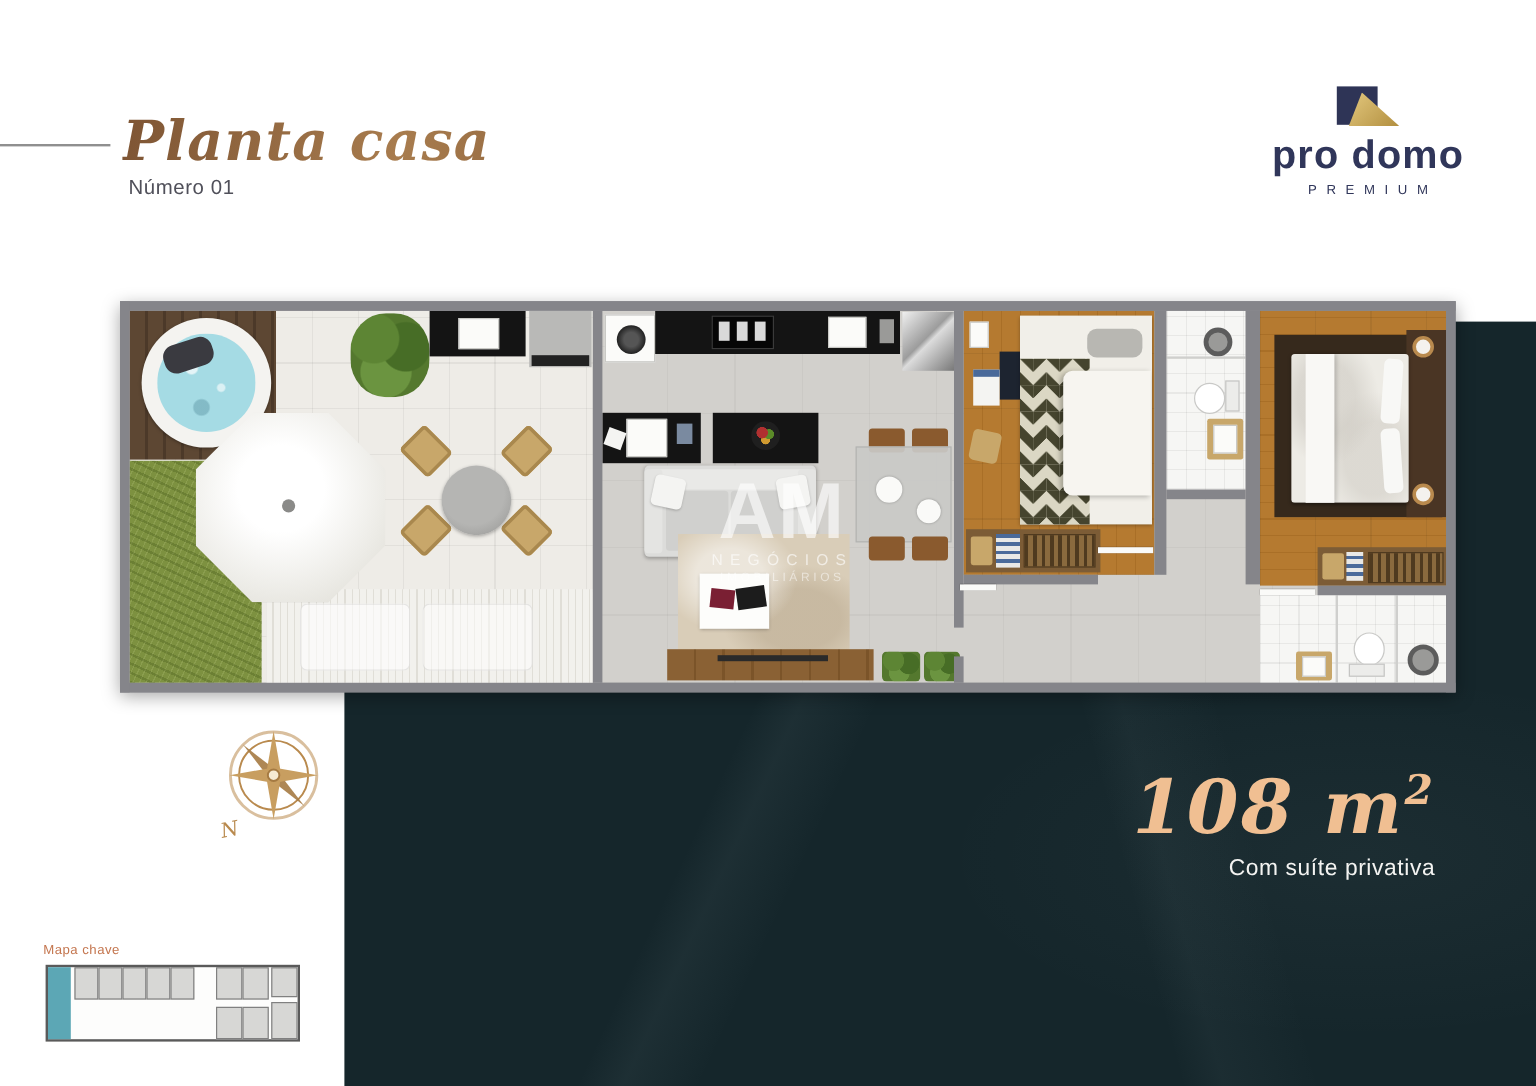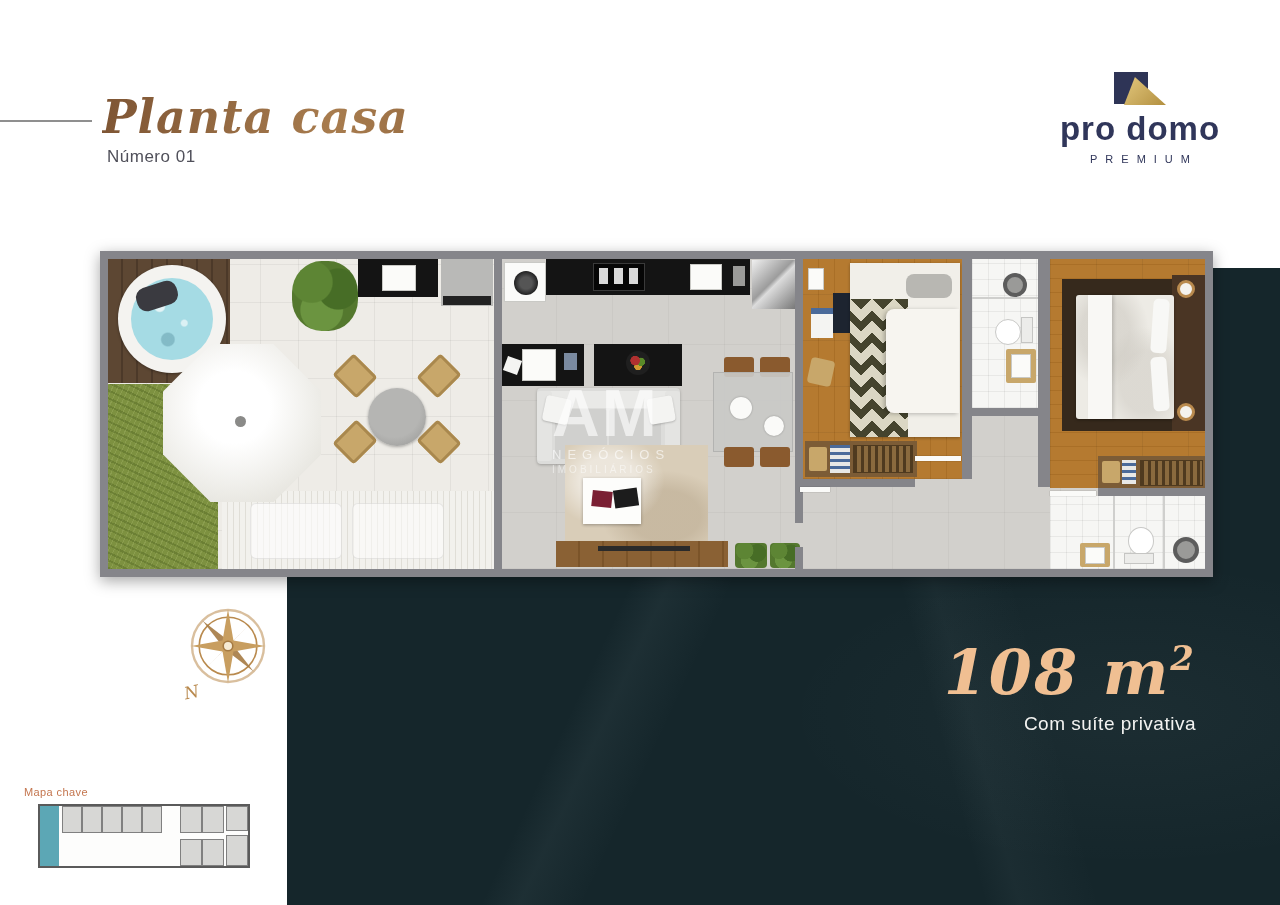--- a/index.html
+++ b/index.html
@@ -92,32 +92,32 @@
       linear-gradient(225deg,#45442e 25%,transparent 25%),
       linear-gradient(315deg,#45442e 25%,transparent 25%),
       linear-gradient(45deg,#45442e 25%,transparent 25%);
     background-position:-11px 0,-11px 0,0 0,0 0;
     background-size:22px 22px;}
   .glassline{background:#cfcfcd;}
   .drain{border-radius:50%;background:#9a9a98;border:4px solid #5c5c5c;box-sizing:border-box;}
   .railstripes{background:repeating-linear-gradient(90deg,#4f3a1f 0 3px,#8a6a3e 3px 7px);border:1px solid #4f3a1f;box-sizing:border-box;}
 
   
-  #watermark{left:552px;top:384px;width:200px;color:rgba(255,255,255,0.62);}
+  #watermark{left:552px;top:396px;width:200px;text-align:center;color:rgba(255,255,255,0.62);}
   #watermark .wm-initials{font-size:66px;font-weight:bold;letter-spacing:2px;line-height:0.9;}
   #watermark .wm-l1{font-size:13px;letter-spacing:6px;margin-top:4px;}
   #watermark .wm-l2{font-size:10px;letter-spacing:3px;margin-top:2px;color:rgba(255,255,255,0.5);}
 
   
   #compass{left:188px;top:606px;width:80px;height:80px;}
   #compass-n{left:184px;top:682px;font-family:"DejaVu Serif",serif;font-style:italic;
     font-size:17px;color:#b98a4e;transform:rotate(-12deg);}
 
   
-  #keymap-label{left:24px;top:786px;font-size:11px;color:#c4764f;letter-spacing:0.4px;}
+  #keymap-label{left:36px;top:786px;font-size:11px;color:#c4764f;letter-spacing:0.4px;}
   #keymap{left:38px;top:804px;width:212px;height:64px;background:#fdfdfc;
     border:2px solid #5a5a5a;box-sizing:border-box;}
   .kcell{position:absolute;background:#d7d7d5;border:1px solid #808080;box-sizing:border-box;}
   #kteal{position:absolute;left:0;top:0;width:19px;height:60px;background:#5ca7b5;}
 
   
   #specs{right:84px;top:636px;width:330px;text-align:right;color:#f3f3f1;}
   .peach{color:#f0bf92;font-family:"DejaVu Serif",serif;font-style:italic;}
   #spec-number{font-size:104px;line-height:0.82;display:inline-block;}
   #spec-rooms{font-size:62px;display:inline-block;vertical-align:27px;margin-left:-4px;letter-spacing:1px;}

